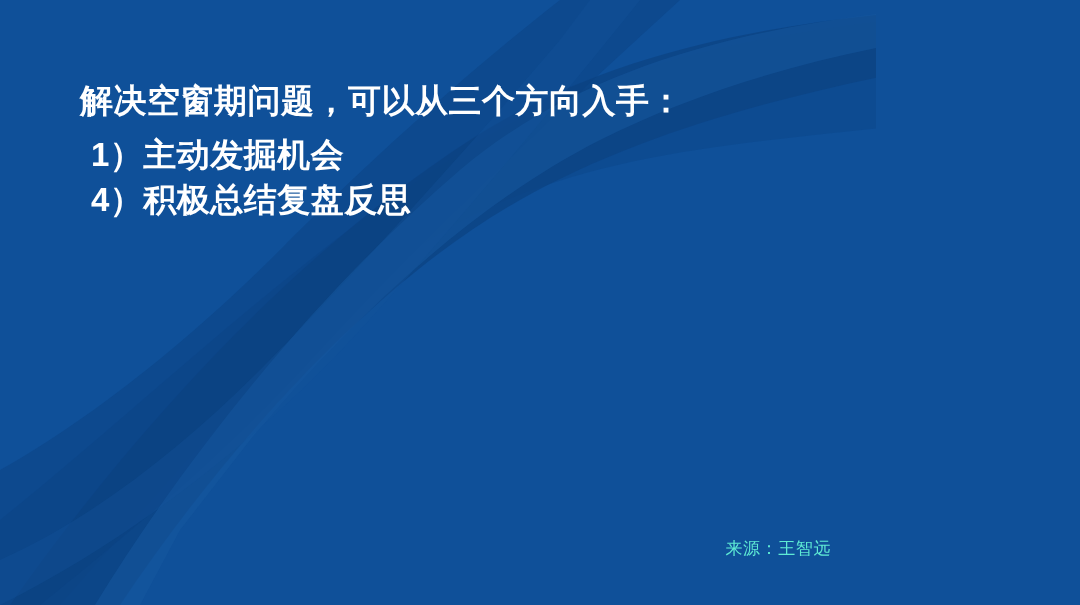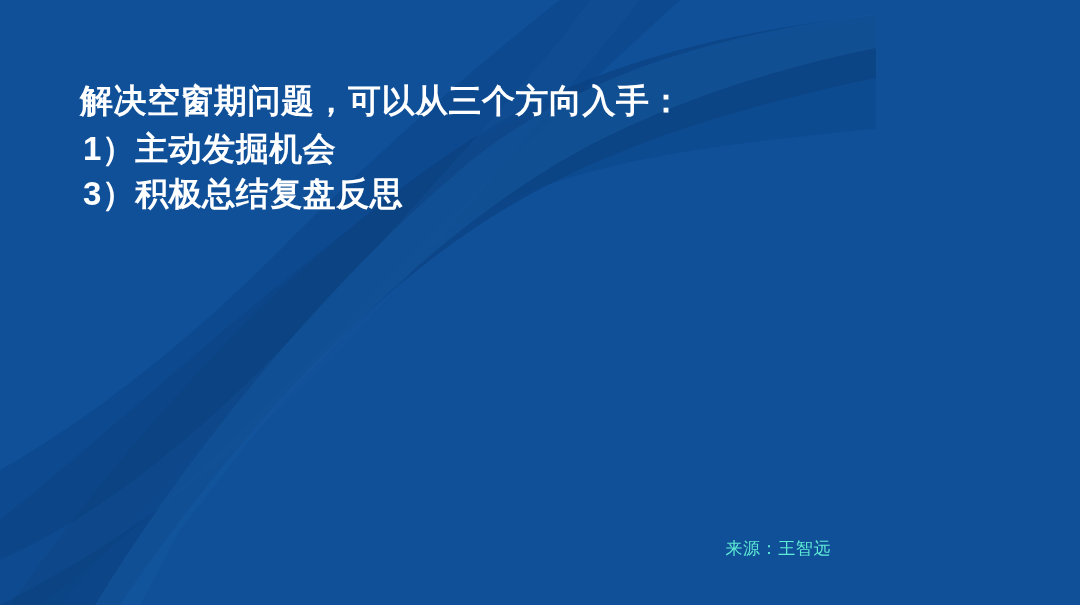--- a/index.html
+++ b/index.html
@@ -44,21 +44,21 @@
     font-size: 33px;
     font-weight: bold;
     line-height: 46px;
     letter-spacing: 0.5px;
     white-space: nowrap;
     margin: 0 0 2px 0;
   }
 
   .bullet-list {
     list-style: none;
-    margin: 0;
+    margin: 8px;
     padding: 0;
   }
 
   .bullet-item {
     color: #ffffff;
     font-size: 33px;
     font-weight: bold;
     line-height: 45px;
     letter-spacing: 0.5px;
     white-space: nowrap;
@@ -101,21 +101,21 @@
     <path d="M 1080 0 L 1080 40 C 880 74 680 110 520 200 C 380 278 230 440 120 605 L 10 605 C 140 420 300 250 470 140 C 650 24 870 12 1080 0 Z" fill="#0c4383" opacity="0.75"></path>
     <path d="M 0 605 L 0 470 C 90 420 190 340 280 250 C 370 160 470 70 560 0 L 680 0 C 560 110 430 230 320 350 C 220 460 120 540 40 605 Z" fill="#0b4080" opacity="0.45"></path>
     <path d="M 1080 0 L 1080 18 C 900 36 740 70 600 140 C 470 206 350 320 250 440 L 180 530 L 140 605 L 95 605 C 190 450 320 290 460 170 C 620 34 860 6 1080 0 Z" fill="#16579f" opacity="0.55"></path>
     <path d="M 0 560 C 90 520 180 450 260 370 C 340 290 420 200 500 110 L 560 40 L 590 0 L 640 0 C 560 100 460 220 360 330 C 250 450 120 545 0 605 Z" fill="#13539a" opacity="0.35"></path>
   </svg>
 
   <div id="text-block">
     <p class="headline">解决空窗期问题，可以从三个方向入手：</p>
     <ul class="bullet-list">
       <li class="bullet-item">1）主动发掘机会</li>
-      <li class="bullet-item">3）积极总结复盘反思</li>
+      <li class="bullet-item">4）积极总结复盘反思</li>
     </ul>
   </div>
 
   <div id="avatar">
     <svg width="97" height="97" viewBox="0 0 97 97">
       <defs>
         <clipPath id="avatarClip">
             <circle cx="48.5" cy="48.5" r="48.5"></circle>
           </clipPath>
       </defs>

